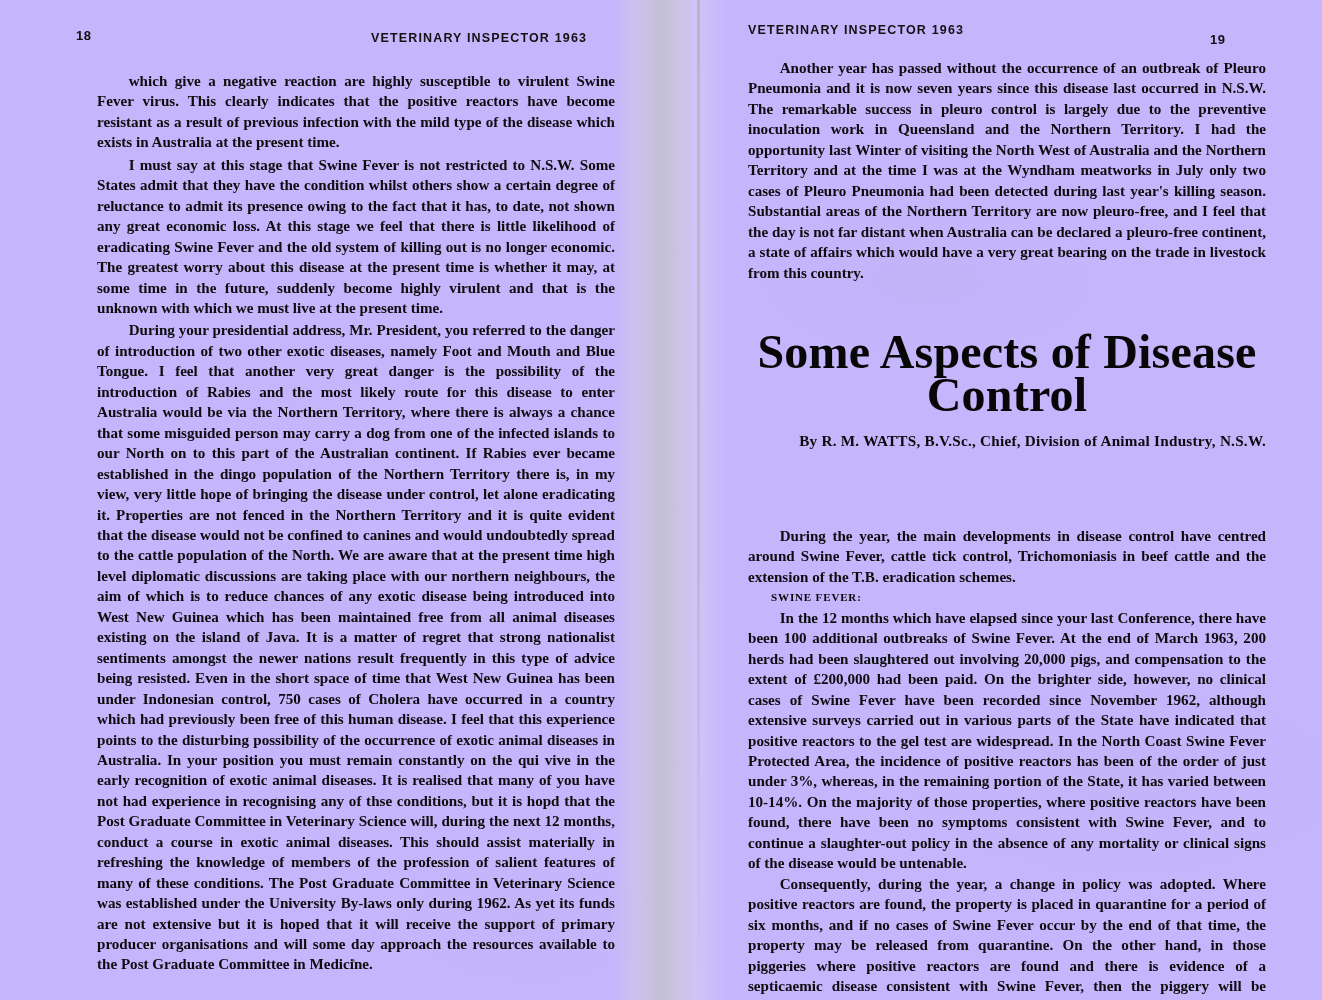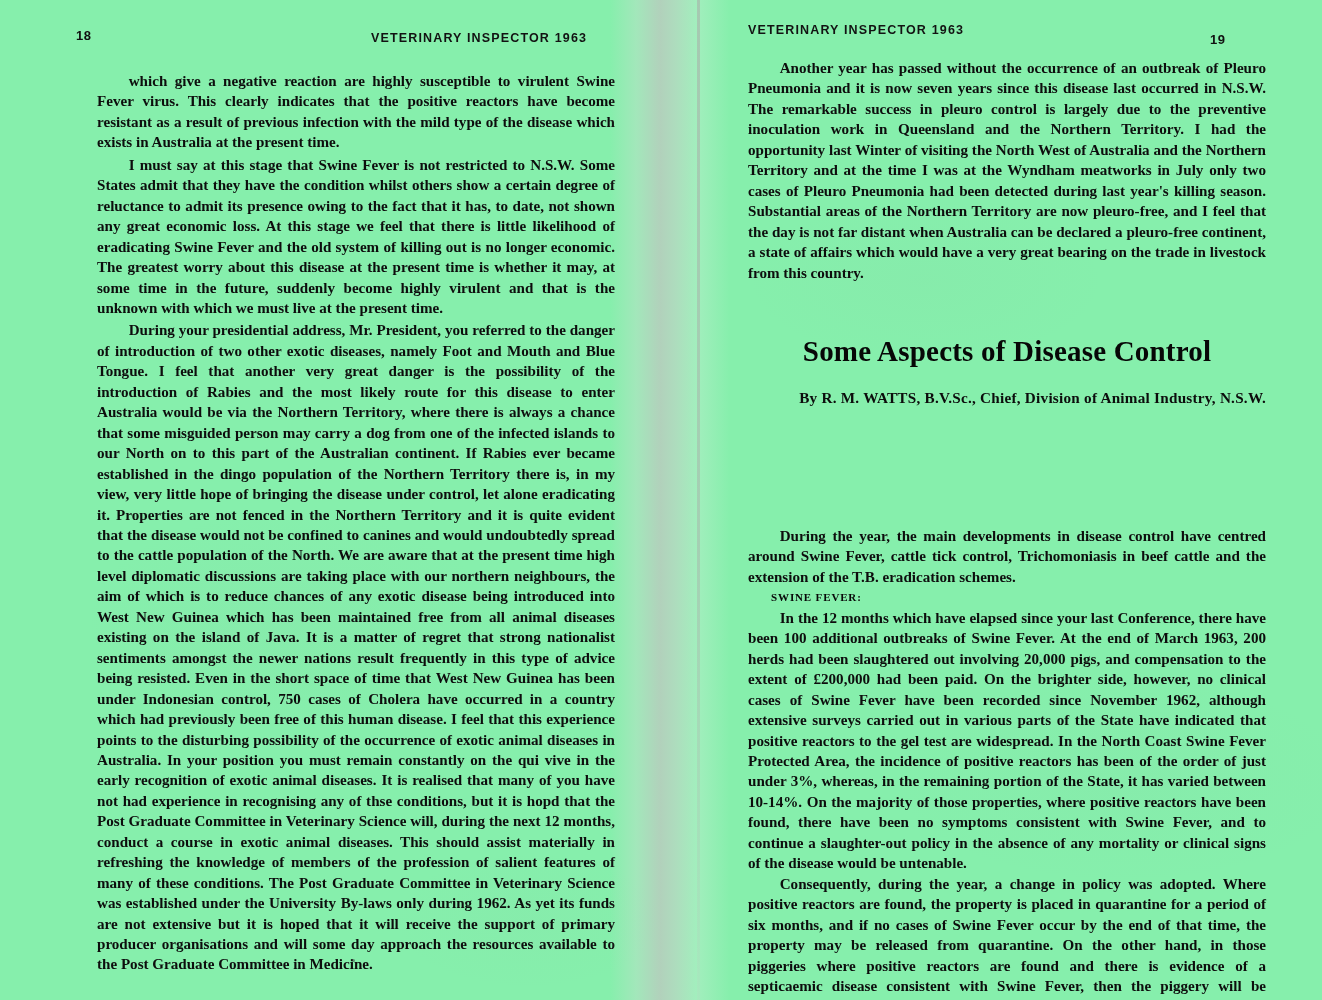--- a/index.html
+++ b/index.html
@@ -13,21 +13,21 @@
     height: 1000px;
     overflow: hidden;
     font-family: "Liberation Serif", "DejaVu Serif", serif;
     position: relative;
   }
 
   
   #scan {
     position: absolute;
     inset: 0;
-    background: #86efac;
+    background: #c4b5fd;
   }
 
   
   .paper-noise {
     position: absolute;
     inset: 0;
     pointer-events: none;
     background:
       radial-gradient(ellipse 300px 160px at 22% 62%, rgba(150,150,150,0.045), rgba(0,0,0,0) 70%),
       radial-gradient(ellipse 260px 120px at 70% 28%, rgba(150,150,150,0.04), rgba(0,0,0,0) 70%),
@@ -146,21 +146,21 @@
   .article-head {
     position: absolute;
     left: 48px;
     top: 330px;
     width: 518px;
     text-align: center;
   }
   .article-title {
     font-family: "Liberation Serif", "DejaVu Serif", serif;
     font-weight: bold;
-    font-size: 29px;
+    font-size: 48px;
     line-height: 43px;
     letter-spacing: 0.2px;
     color: #070707;
     margin: 0;
   }
   .article-title .l2 { display: block; }
   .byline {
     margin: 16px 0 0 0;
     font-family: "Liberation Serif", "DejaVu Serif", serif;
     font-weight: bold;

